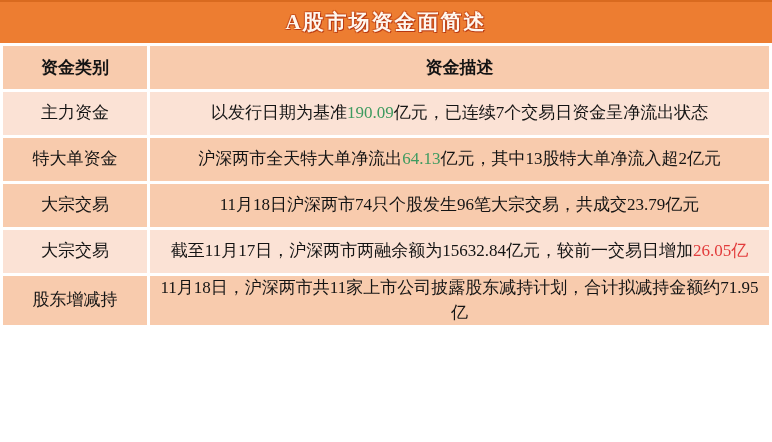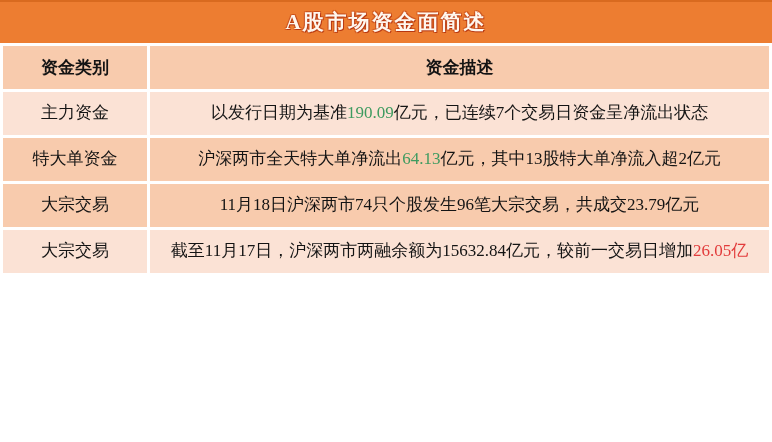--- a/index.html
+++ b/index.html
@@ -90,15 +90,19 @@
           <td><span>沪深两市全天特大单净流出</span><span class="green">64.13</span><span>亿元，其中13股特大单净流入超2亿元</span></td>
         </tr>
         <tr class="dark">
           <td>大宗交易</td>
           <td><span>11月18日沪深两市74只个股发生96笔大宗交易，共成交23.79亿元</span></td>
         </tr>
         <tr class="light">
           <td>大宗交易</td>
           <td><span>截至11月17日，沪深两市两融余额为15632.84亿元，较前一交易日增加</span><span class="red">26.05亿</span></td>
         </tr>
+        <tr class="dark">
+          <td>股东增减持</td>
+          <td><span>11月18日，沪深两市共11家上市公司披露股东减持计划，合计拟减持金额约71.95亿</span></td>
+        </tr>
       </tbody>
   </table>
 </div>
 
 </body></html>

